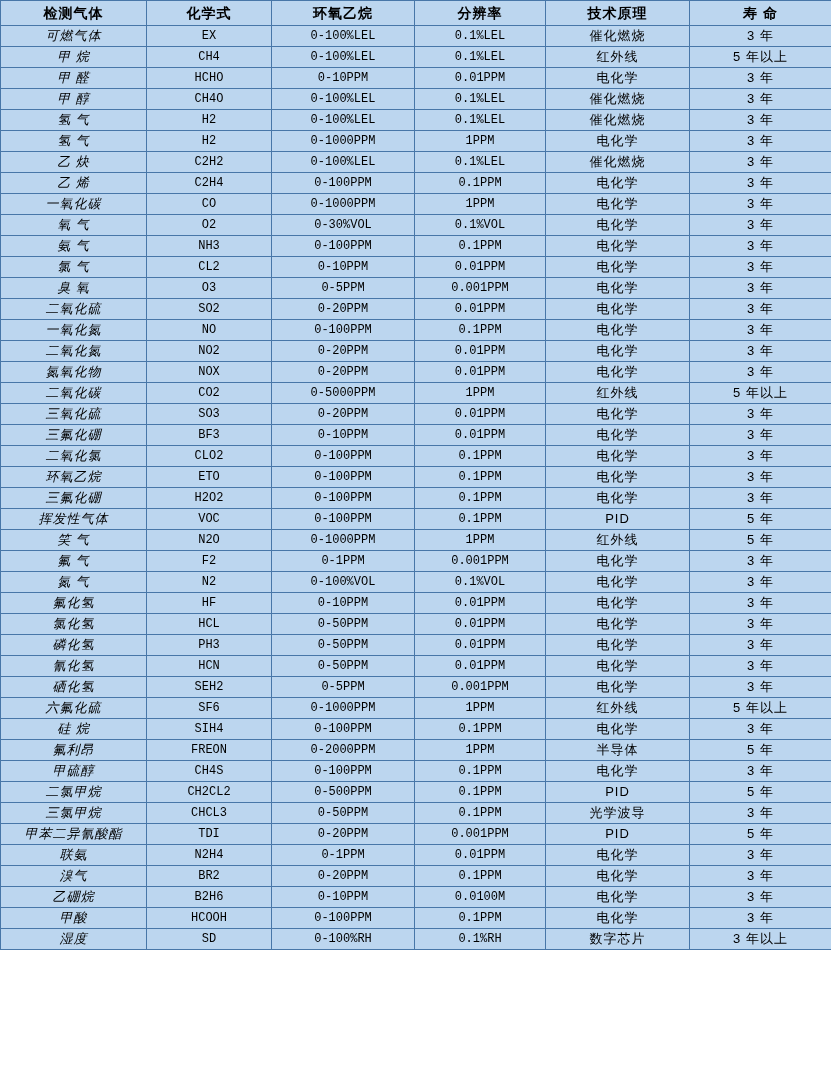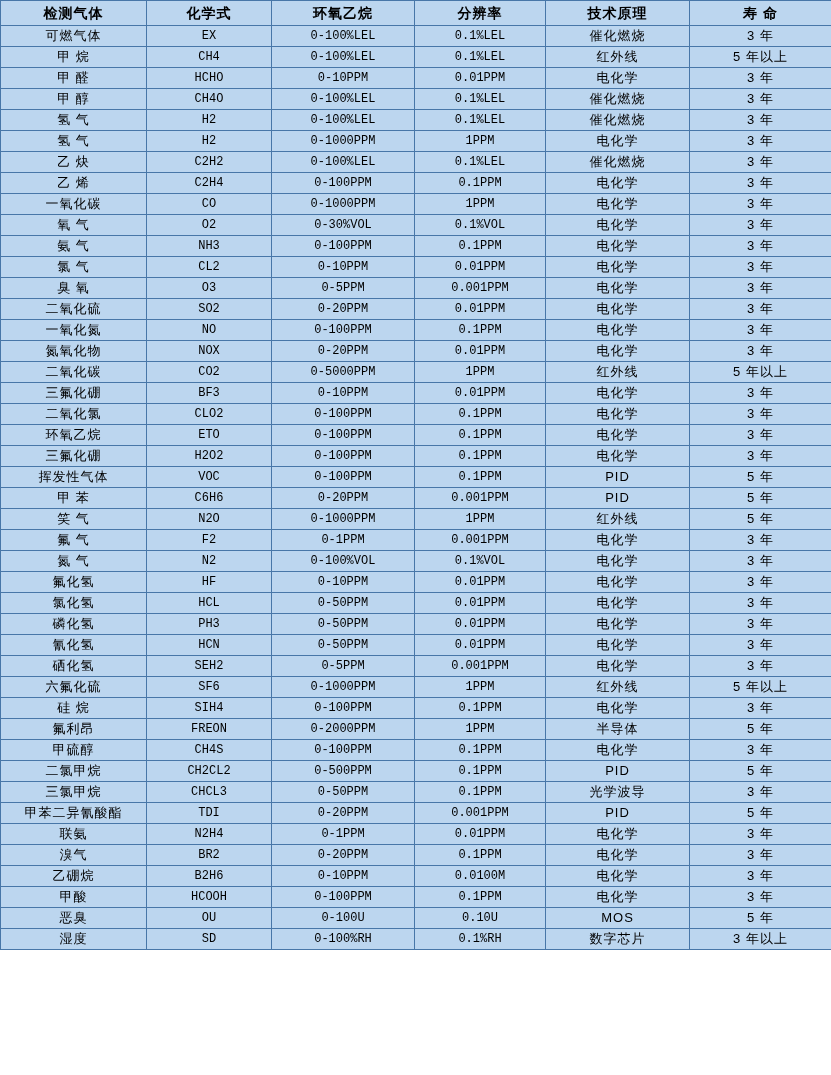--- a/index.html
+++ b/index.html
@@ -41,20 +41,21 @@
     font-weight: bold;
     letter-spacing: 1px;
     height: 24px;
     line-height: 24px;
   }
   #gas-table tbody td {
     font-size: 13px;
   }
   #gas-table tbody td.col-name {
     letter-spacing: 1px;
+    font-style: italic;
   }
   #gas-table tbody td.col-formula,
   #gas-table tbody td.col-range,
   #gas-table tbody td.col-res {
     font-family: "Liberation Mono", "DejaVu Sans Mono", monospace;
     font-size: 12px;
   }
   #gas-table tbody td.col-life,
   #gas-table tbody td.col-principle {
     letter-spacing: 1px;
@@ -197,36 +198,52 @@
       </tr>
       <tr>
         <td class="col-name">一氧化氮</td>
         <td class="col-formula">NO</td>
         <td class="col-range">0-100PPM</td>
         <td class="col-res">0.1PPM</td>
         <td class="col-principle">电化学</td>
         <td class="col-life">3 年</td>
       </tr>
       <tr>
+        <td class="col-name">二氧化氮</td>
+        <td class="col-formula">NO2</td>
+        <td class="col-range">0-20PPM</td>
+        <td class="col-res">0.01PPM</td>
+        <td class="col-principle">电化学</td>
+        <td class="col-life">3 年</td>
+      </tr>
+      <tr>
         <td class="col-name">氮氧化物</td>
         <td class="col-formula">NOX</td>
         <td class="col-range">0-20PPM</td>
         <td class="col-res">0.01PPM</td>
         <td class="col-principle">电化学</td>
         <td class="col-life">3 年</td>
       </tr>
       <tr>
         <td class="col-name">二氧化碳</td>
         <td class="col-formula">CO2</td>
         <td class="col-range">0-5000PPM</td>
         <td class="col-res">1PPM</td>
         <td class="col-principle">红外线</td>
         <td class="col-life">5 年以上</td>
       </tr>
       <tr>
+        <td class="col-name">三氧化硫</td>
+        <td class="col-formula">SO3</td>
+        <td class="col-range">0-20PPM</td>
+        <td class="col-res">0.01PPM</td>
+        <td class="col-principle">电化学</td>
+        <td class="col-life">3 年</td>
+      </tr>
+      <tr>
         <td class="col-name">三氟化硼</td>
         <td class="col-formula">BF3</td>
         <td class="col-range">0-10PPM</td>
         <td class="col-res">0.01PPM</td>
         <td class="col-principle">电化学</td>
         <td class="col-life">3 年</td>
       </tr>
       <tr>
         <td class="col-name">二氧化氯</td>
         <td class="col-formula">CLO2</td>
@@ -249,28 +266,20 @@
         <td class="col-range">0-100PPM</td>
         <td class="col-res">0.1PPM</td>
         <td class="col-principle">电化学</td>
         <td class="col-life">3 年</td>
       </tr>
       <tr>
         <td class="col-name">挥发性气体</td>
         <td class="col-formula">VOC</td>
         <td class="col-range">0-100PPM</td>
         <td class="col-res">0.1PPM</td>
-        <td class="col-principle">PID</td>
-        <td class="col-life">5 年</td>
-      </tr>
-      <tr>
-        <td class="col-name">甲 苯</td>
-        <td class="col-formula">C6H6</td>
-        <td class="col-range">0-20PPM</td>
-        <td class="col-res">0.001PPM</td>
         <td class="col-principle">PID</td>
         <td class="col-life">5 年</td>
       </tr>
       <tr>
         <td class="col-name">笑 气</td>
         <td class="col-formula">N2O</td>
         <td class="col-range">0-1000PPM</td>
         <td class="col-res">1PPM</td>
         <td class="col-principle">红外线</td>
         <td class="col-life">5 年</td>
@@ -411,28 +420,20 @@
         <td class="col-principle">电化学</td>
         <td class="col-life">3 年</td>
       </tr>
       <tr>
         <td class="col-name">甲酸</td>
         <td class="col-formula">HCOOH</td>
         <td class="col-range">0-100PPM</td>
         <td class="col-res">0.1PPM</td>
         <td class="col-principle">电化学</td>
         <td class="col-life">3 年</td>
-      </tr>
-      <tr>
-        <td class="col-name">恶臭</td>
-        <td class="col-formula">OU</td>
-        <td class="col-range">0-100U</td>
-        <td class="col-res">0.10U</td>
-        <td class="col-principle">MOS</td>
-        <td class="col-life">5 年</td>
       </tr>
       <tr>
         <td class="col-name">湿度</td>
         <td class="col-formula">SD</td>
         <td class="col-range">0-100%RH</td>
         <td class="col-res">0.1%RH</td>
         <td class="col-principle">数字芯片</td>
         <td class="col-life">3 年以上</td>
       </tr>
     </tbody>

